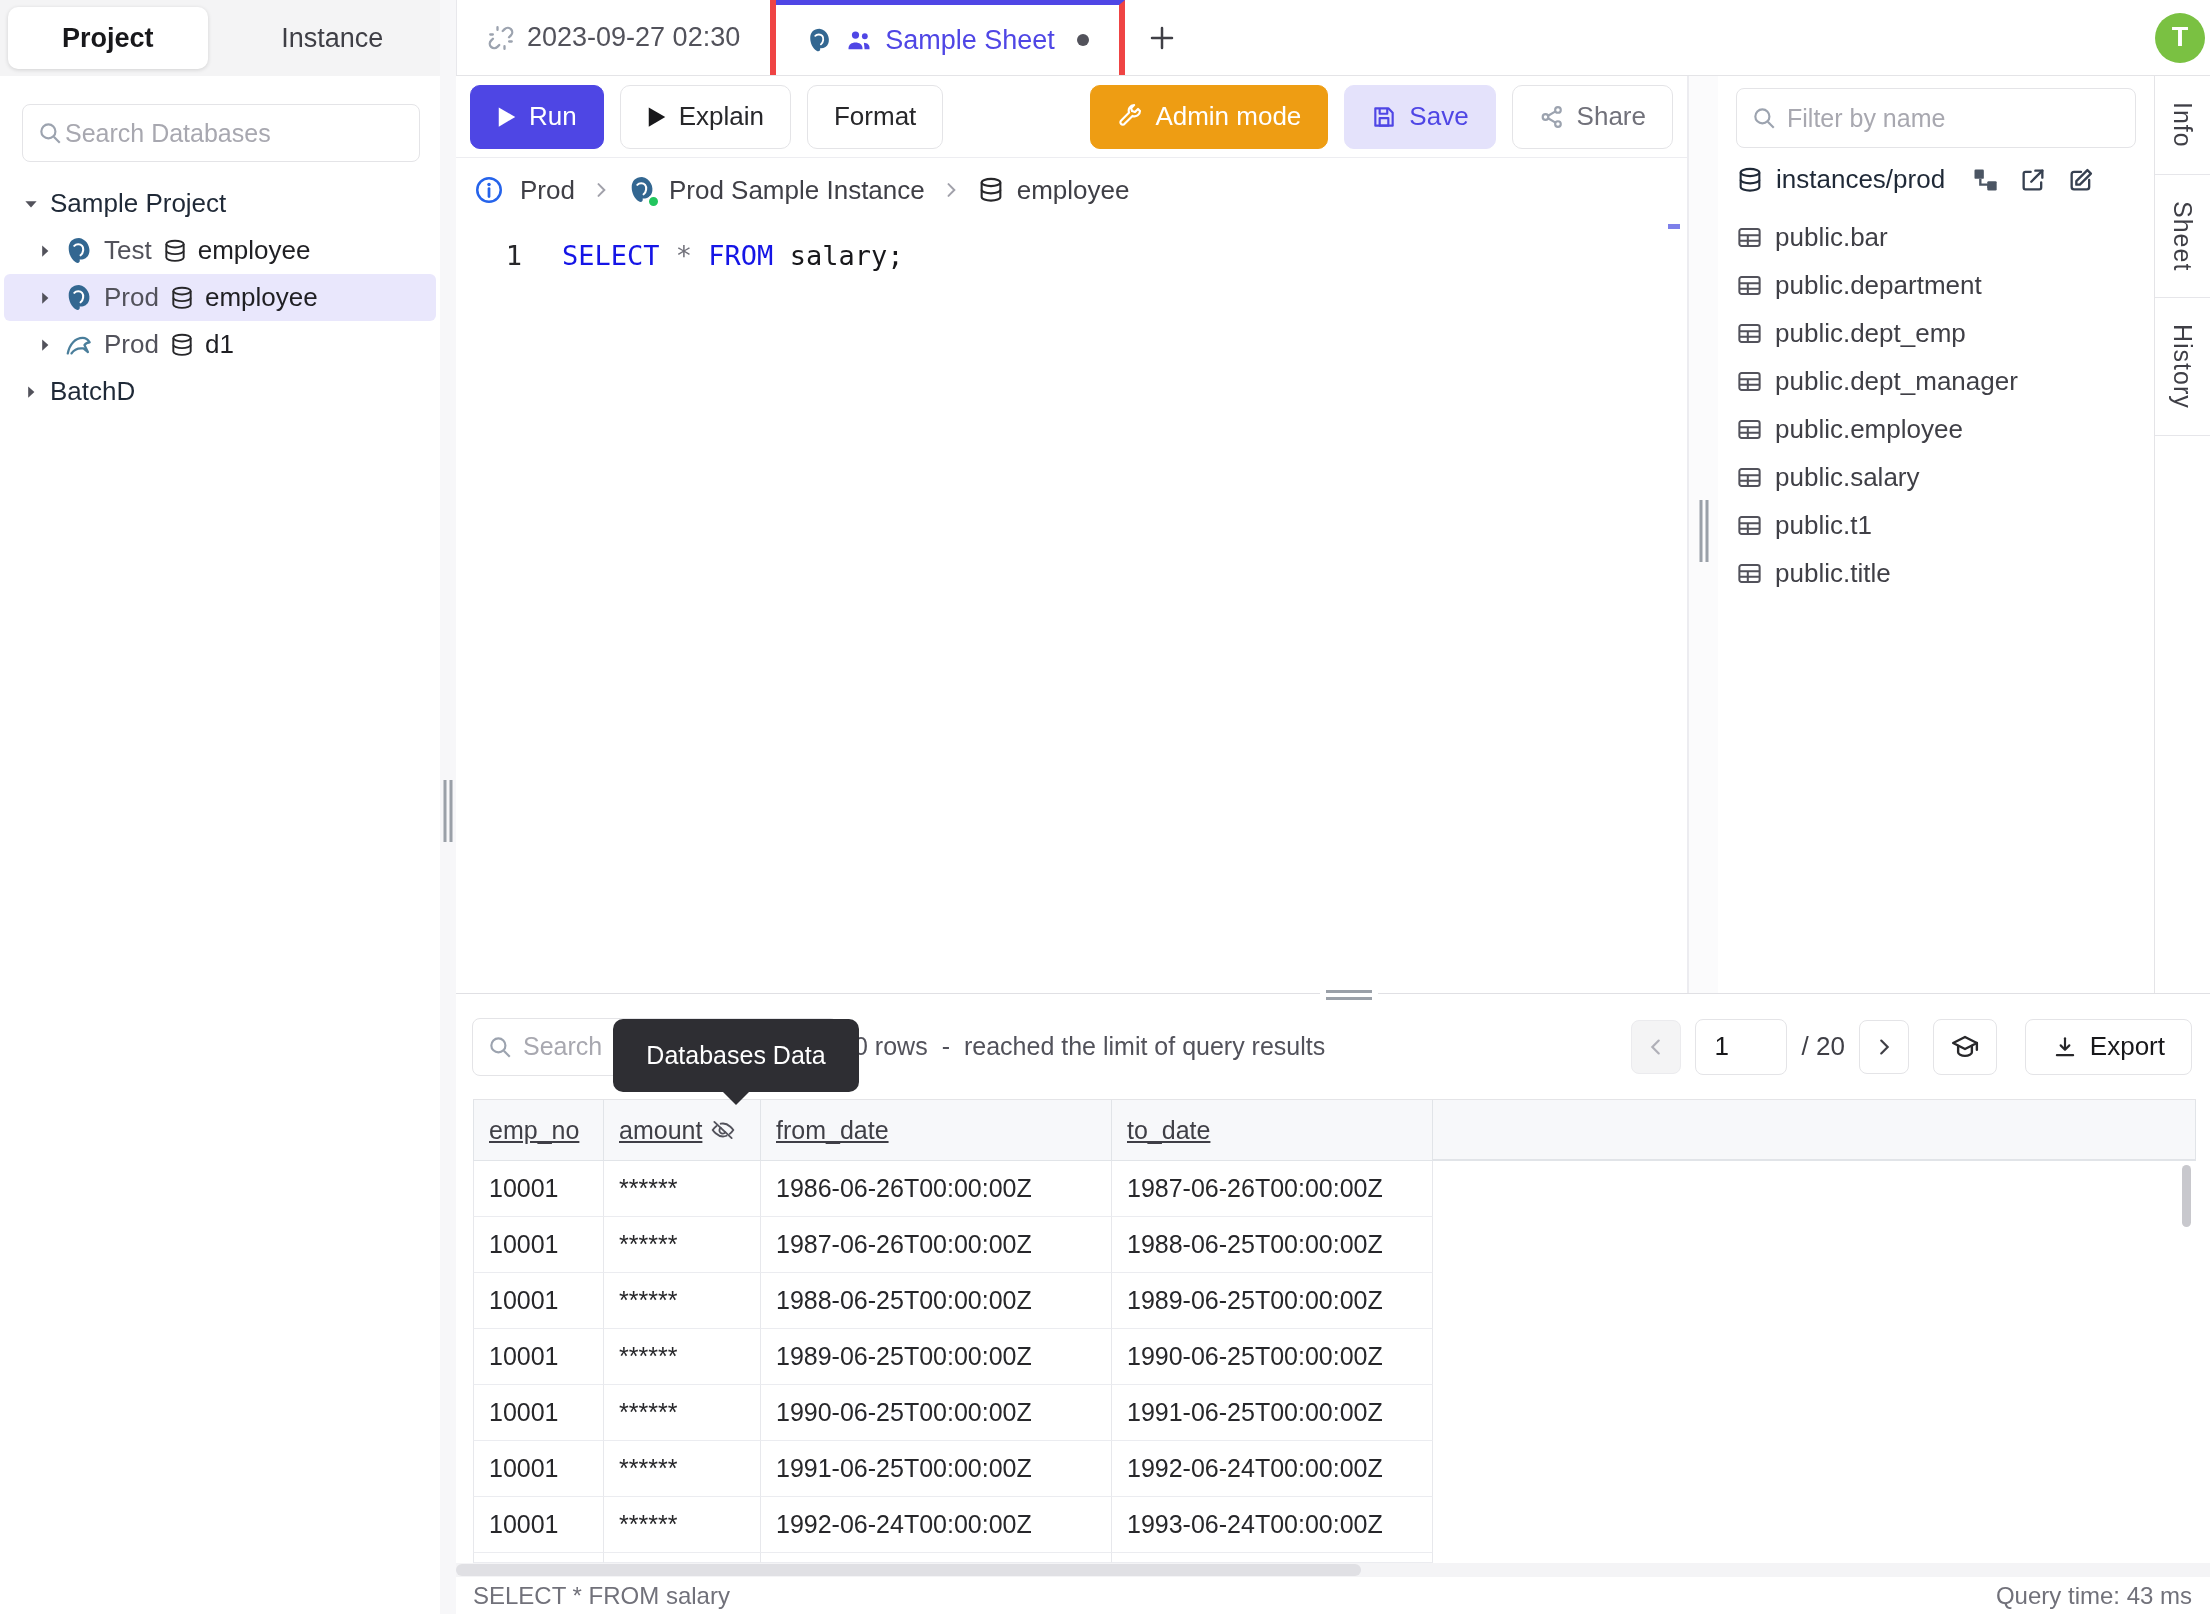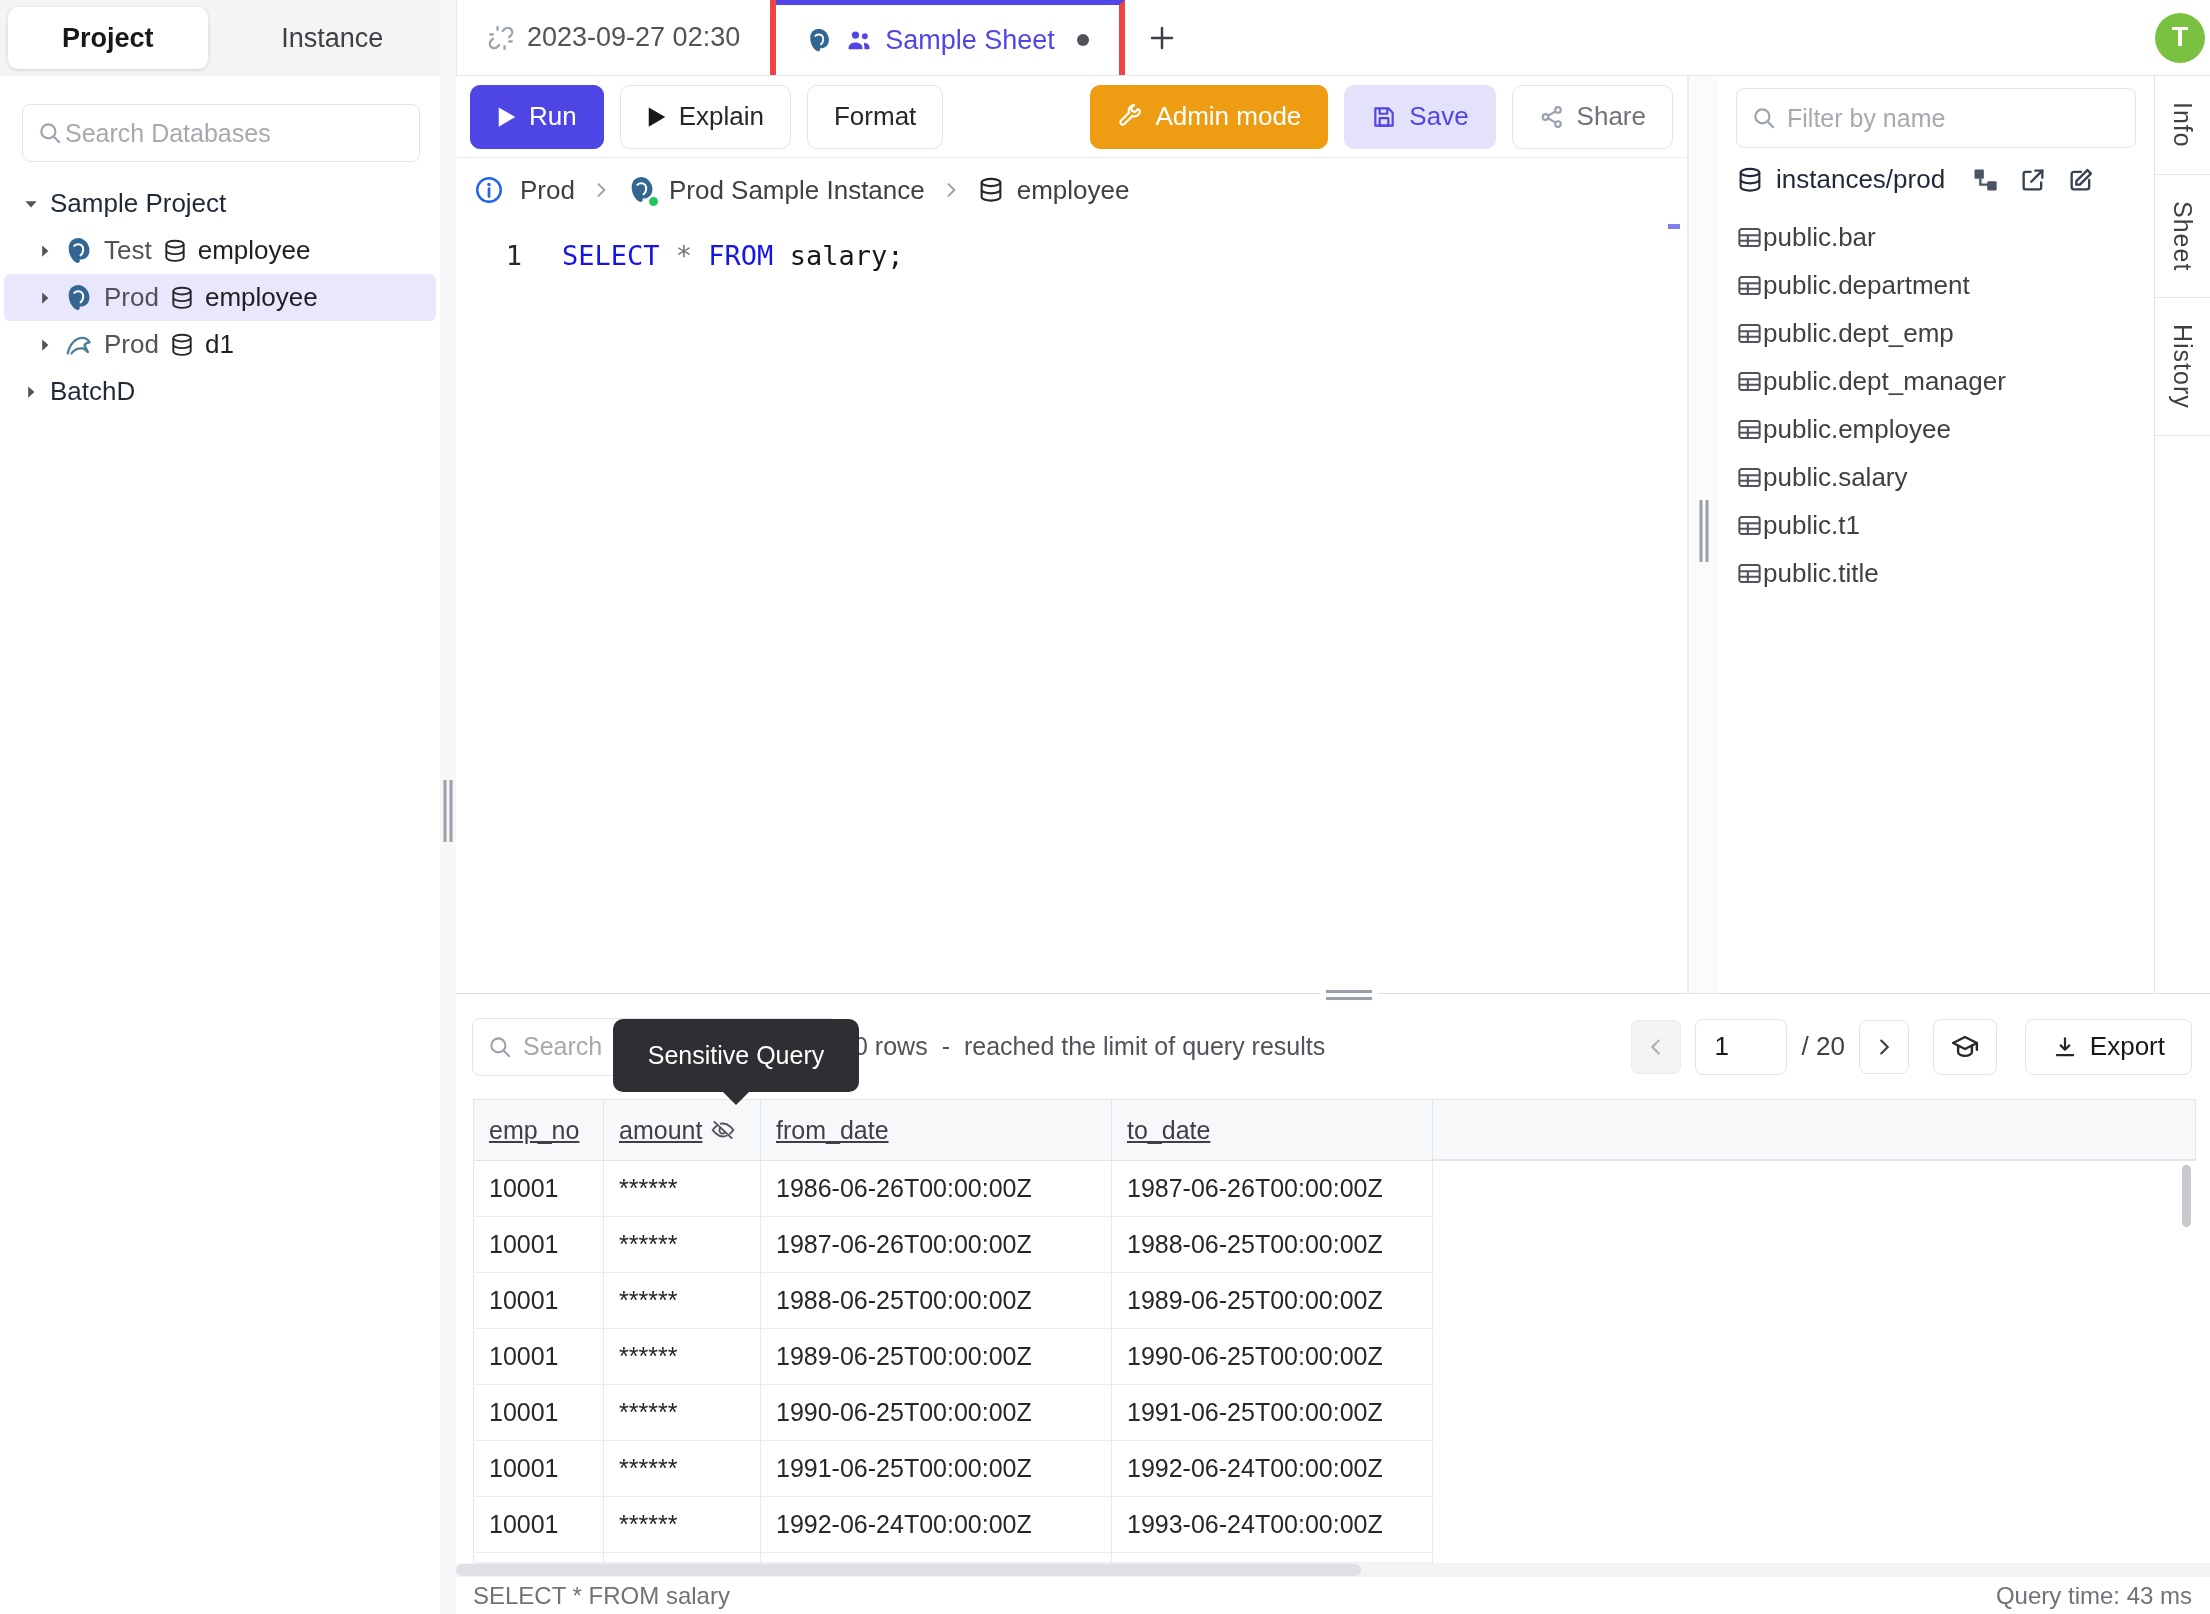--- a/index.html
+++ b/index.html
@@ -84,21 +84,21 @@
   .right-panel { flex:1; min-width:0; padding:12px 18px 0 18px; }
   .filter-box { height:60px; border:1.5px solid #e4e4e7; border-radius:8px; display:flex;
                 align-items:center; padding:0 14px; gap:10px; }
   .filter-box input { border:none; outline:none; flex:1; font-size:25px; min-width:0;
                       font-family:"Liberation Sans",sans-serif; color:#27272a;}
   .filter-box input::placeholder { color:#a8a8b0; }
   .scope-row { margin-top:16px; display:flex; align-items:center; gap:12px; font-size:26px;
                color:#1f2937; font-weight:500; }
   .scope-icons { display:flex; align-items:center; gap:20px; margin-left:14px; color:#4b5563; }
   .tlist { margin-top:18px; }
-  .tlist-item { height:48px; display:flex; align-items:center; font-size:26px;
+  .tlist-item { height:48px; display:flex; align-items:center; gap:12px; font-size:26px;
                 color:#3f3f46; cursor:pointer; }
 
   
   .strip { width:56px; flex:none; border-left:1px solid #e4e4e7; display:flex; flex-direction:column; }
   .vtab { writing-mode:vertical-rl; display:flex; align-items:center; justify-content:center;
           padding:26px 0; font-size:25px; color:#3f3f46; border-bottom:1px solid #e6e6ea;
           letter-spacing:1px; cursor:pointer; }
 
   
   .results { height:621px; flex:none; border-top:1px solid #e0e0e4; position:relative;
@@ -545,21 +545,21 @@
       </div>
     </div>
 
     <div class="results">
       <div class="grip-h">
           <i></i>
           <i></i>
         </div>
 
       <div class="tooltip">
-        <span>Sensitive Query</span>
+        <span>Databases Data</span>
       </div>
 
       <div class="res-toolbar">
         <div class="res-search">
           <span>
             <svg width="26" height="26" viewBox="0 0 24 24" fill="none" stroke="#9ca3af" stroke-width="2">
                 <circle cx="10.5" cy="10.5" r="6.5"></circle>
                 <path d="M15.5 15.5L21 21"></path>
               </svg>
           </span>

